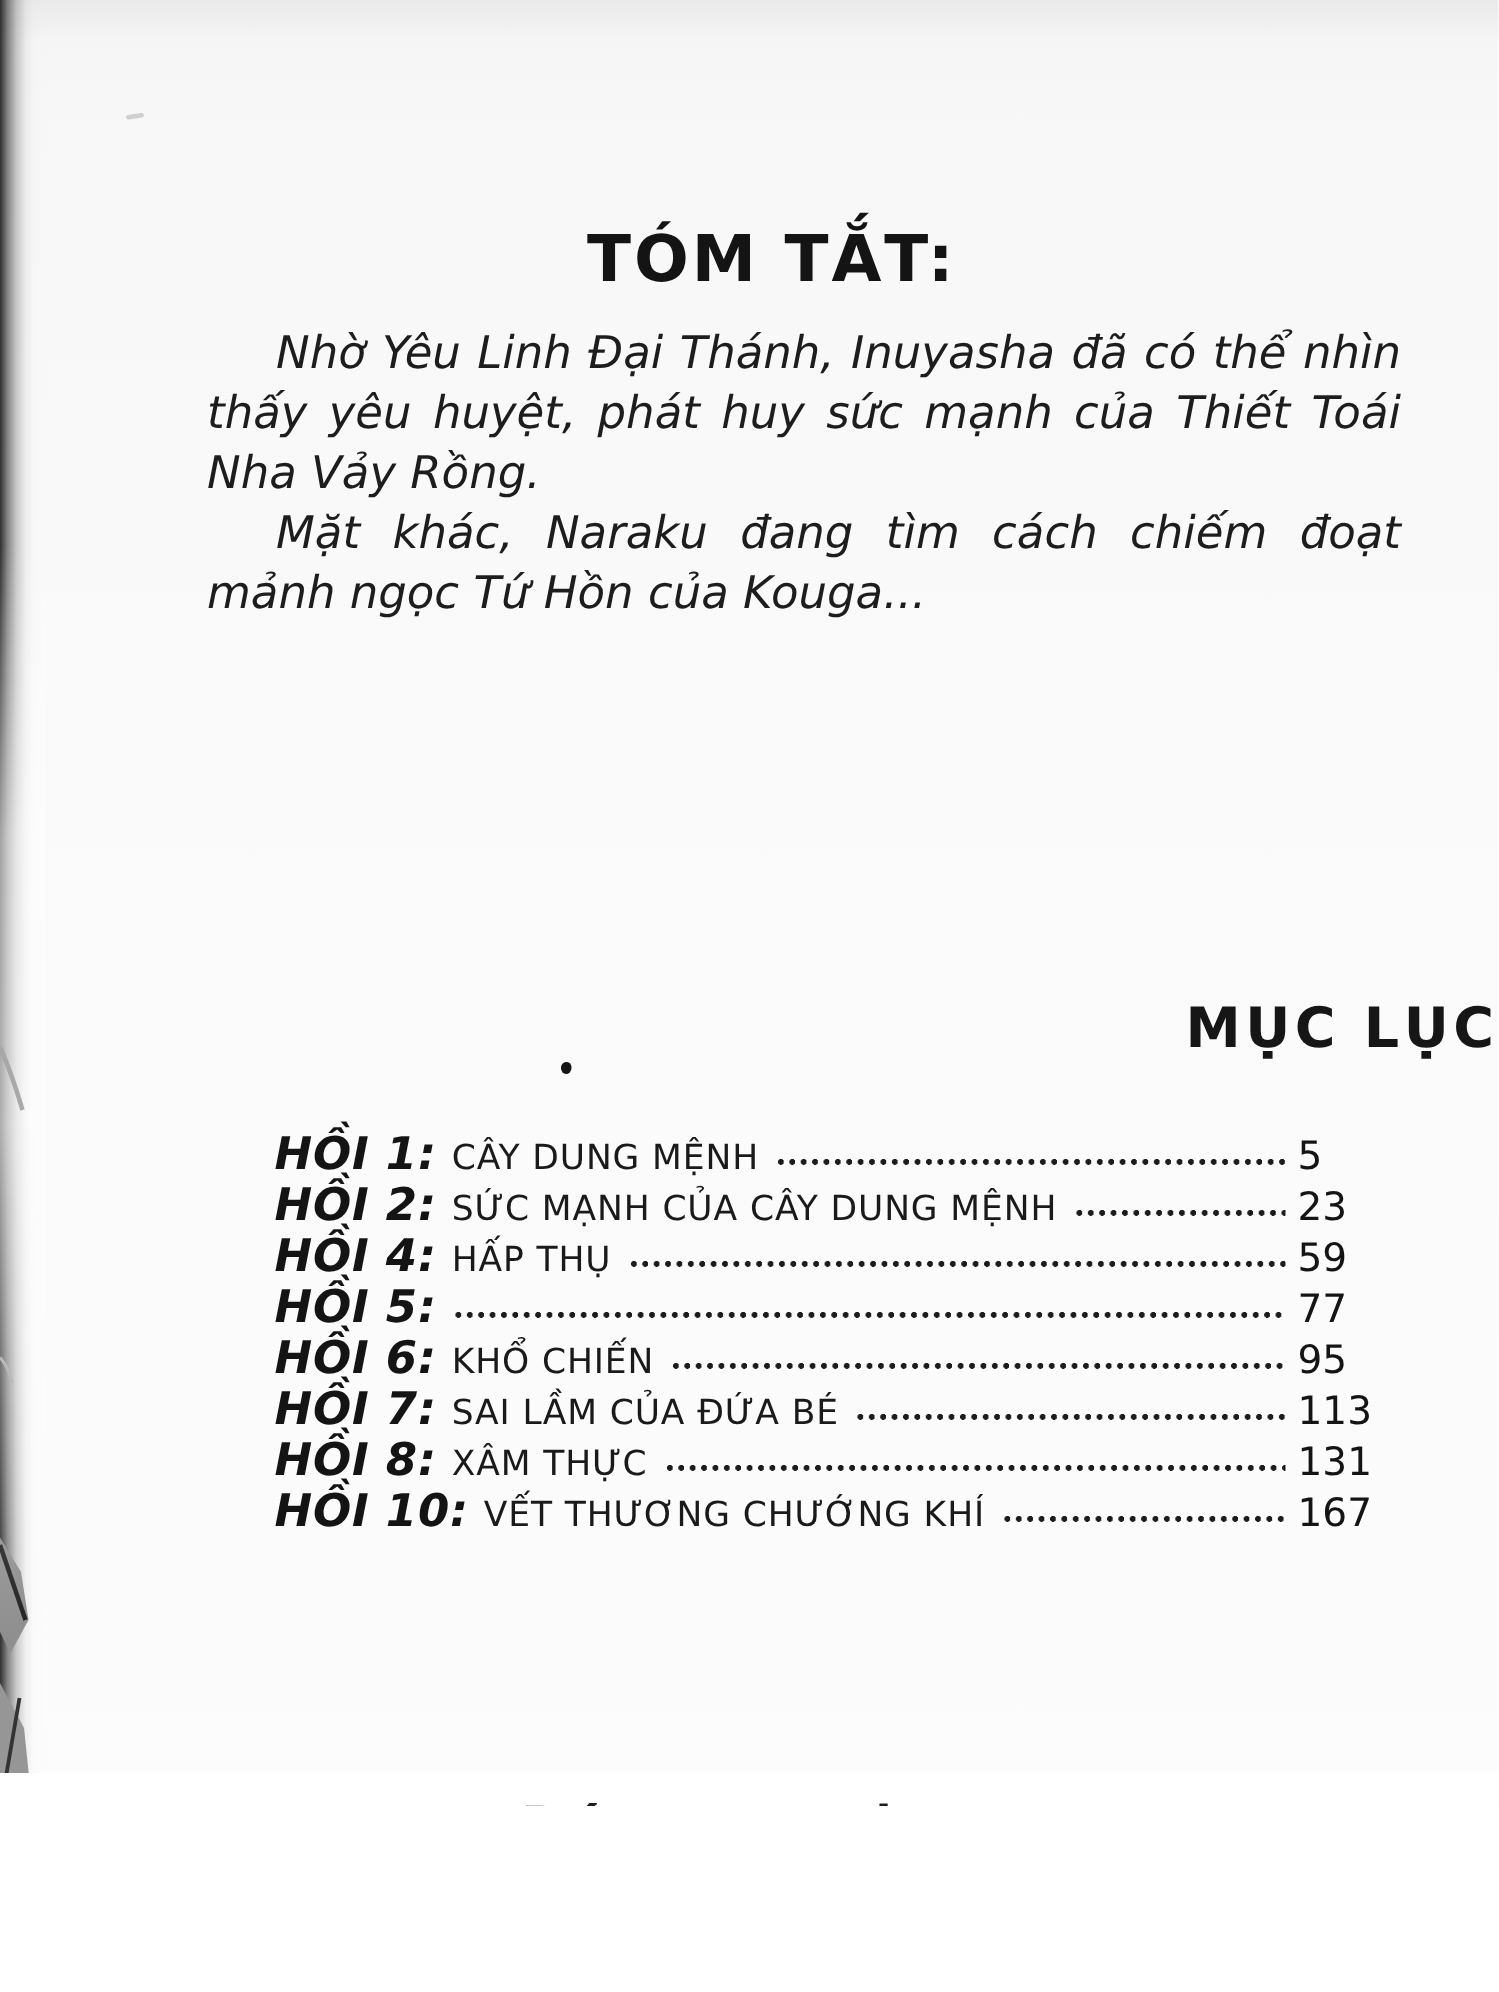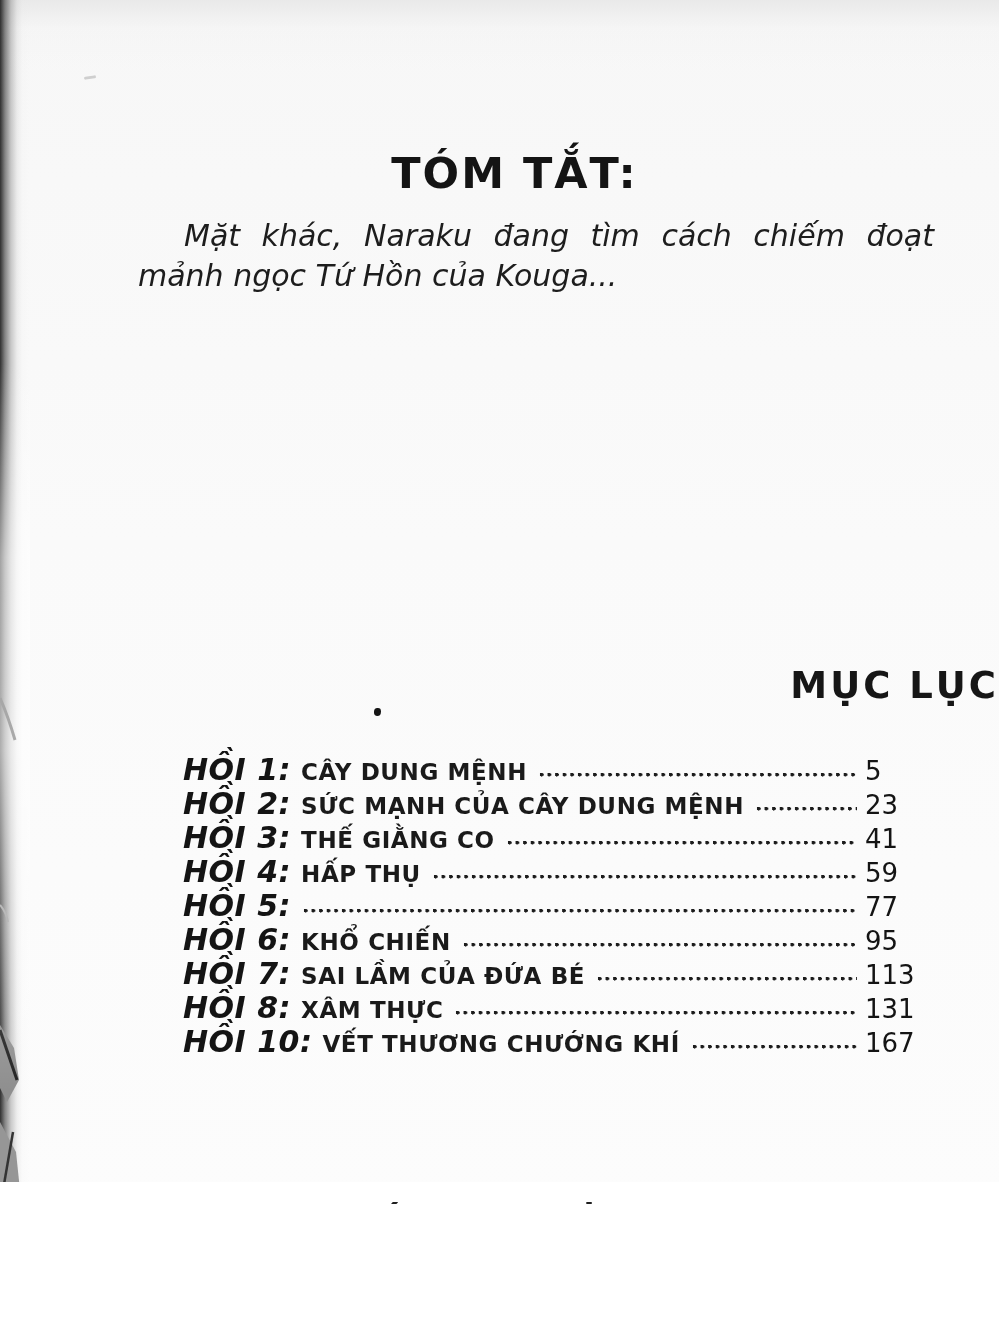--- a/index.html
+++ b/index.html
@@ -79,21 +79,21 @@
   }
   .toc-row {
     display: flex; align-items: baseline;
     height: 34px; white-space: nowrap;
   }
   .toc-ch {
     font-size: 30px; font-weight: bold; font-style: italic;
     letter-spacing: 0.5px; color: #141414; flex: none;
   }
   .toc-ti {
-    font-size: 23px; font-weight: bold; letter-spacing: 0.6px;
+    font-size: 23px; font-weight: normal; letter-spacing: 0.6px;
     color: #1a1a1a; margin-left: 10px; flex: none;
   }
   .toc-dots {
     flex: 1 1 auto; height: 6px; align-self: flex-end;
     margin: 0 8px 8px 12px;
     background-image: radial-gradient(circle at 2.6px 2.6px, #1c1c1c 1.8px, rgba(0,0,0,0) 2.1px);
     background-size: 7.6px 6px; background-repeat: repeat-x;
   }
   .toc-pg {
     flex: none; width: 52px; font-size: 26px; font-weight: 500;
@@ -140,44 +140,39 @@
       <path d="M2,1196 L13,1132" stroke="#333" stroke-width="2.5" fill="none"></path>
       <path d="M0,905 Q6,912 8,922" stroke="#9a9a9a" stroke-width="2" fill="none"></path>
     </svg>
   </div>
   <div class="speck"></div>
   <div class="smudge"></div>
   <div class="footer-band"></div>
 
   <h1 class="summary-title">TÓM TẮT:</h1>
   <div class="summary">
+    <p>Nhờ Yêu Linh Đại Thánh, Inuyasha đã có thể nhìn thấy yêu huyệt, phát huy sức mạnh của Thiết Toái Nha Vảy Rồng.</p>
     <p>Mặt khác, Naraku đang tìm cách chiếm đoạt mảnh ngọc Tứ Hồn của Kouga...</p>
   </div>
 
   <span class="ink-dot"></span>
   <h2 class="toc-heading">MỤC LỤC</h2>
 
   <div class="toc">
     <div class="toc-row">
       <span class="toc-ch">HỒI 1:</span>
       <span class="toc-ti">CÂY DUNG MỆNH</span>
       <span class="toc-dots"></span>
       <span class="toc-pg">5</span>
     </div>
     <div class="toc-row">
       <span class="toc-ch">HỒI 2:</span>
       <span class="toc-ti">SỨC MẠNH CỦA CÂY DUNG MỆNH</span>
       <span class="toc-dots"></span>
       <span class="toc-pg">23</span>
-    </div>
-    <div class="toc-row">
-      <span class="toc-ch">HỒI 3:</span>
-      <span class="toc-ti">THẾ GIẰNG CO</span>
-      <span class="toc-dots"></span>
-      <span class="toc-pg">41</span>
     </div>
     <div class="toc-row">
       <span class="toc-ch">HỒI 4:</span>
       <span class="toc-ti">HẤP THỤ</span>
       <span class="toc-dots"></span>
       <span class="toc-pg">59</span>
     </div>
     <div class="toc-row">
       <span class="toc-ch">HỒI 5:</span>
       <span class="toc-dots"></span>

